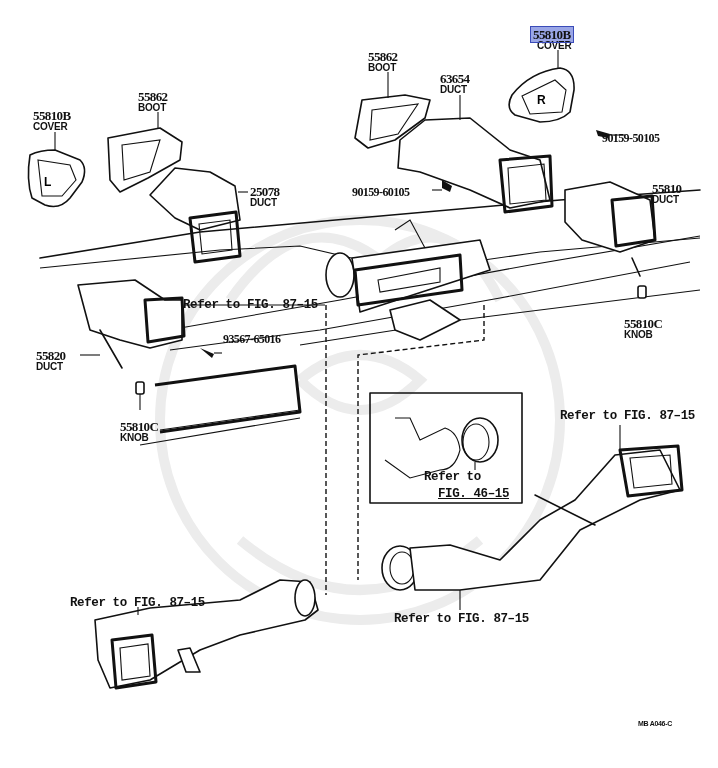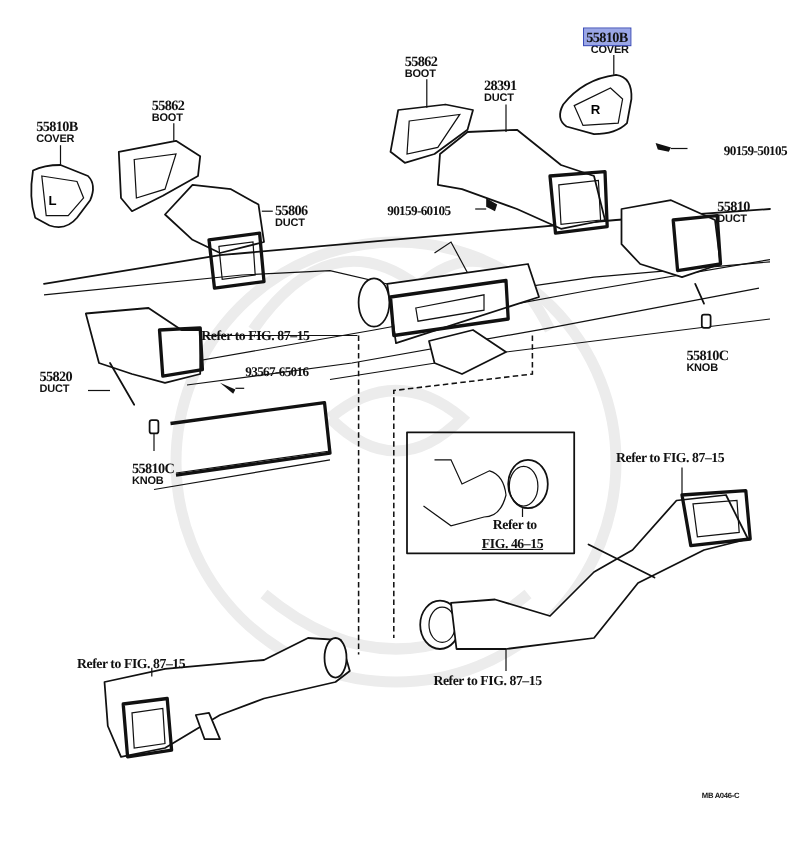--- a/index.html
+++ b/index.html
@@ -1,21 +1,21 @@
 <!DOCTYPE html>
 <html><head>
 <meta charset="utf-8">
 <style>
   html, body { margin:0; padding:0; background:#ffffff; }
   body { width:718px; height:768px; position:relative; overflow:hidden; font-family:"Liberation Sans", sans-serif; }
   #stage { position:absolute; left:0; top:0; width:718px; height:768px; }
   .lbl { position:absolute; color:#111; line-height:1; white-space:nowrap; }
   .pn { font-family:Liberation Serif, serif; font-weight:bold; font-size:13px; letter-spacing:-0.6px;margin-top:24px; }
   .nm { font-family:"Liberation Sans", sans-serif; font-weight:bold; font-size:10px; letter-spacing:-0.2px; display:block; margin-top:-1px; }
-  .ref { font-family:Liberation Serif, serif; font-weight:bold; font-size:12.5px; letter-spacing:-0.4px; }
+  .ref { font-family:Liberation Mono, monospace; font-weight:bold; font-size:12.5px; letter-spacing:-0.4px; }
   .hl { background:#9aa6e6; outline:1px solid #3a4bb8; padding:0 2px; }
   .code { font-family:"Liberation Sans", sans-serif; font-weight:bold; font-size:7px; letter-spacing:-0.3px; }
   svg { position:absolute; left:0; top:0; }
   .wm { fill:none; stroke:#ececec; stroke-width:10; }
   .ln { fill:none; stroke:#111; stroke-width:1.6; stroke-linejoin:round; stroke-linecap:round; }
   .thin { fill:none; stroke:#111; stroke-width:1.1; }
   .thick { fill:none; stroke:#111; stroke-width:3; stroke-linejoin:round; }
   .dash { fill:none; stroke:#111; stroke-width:1.4; stroke-dasharray:5 3; }
   .fill { fill:#fff; stroke:#111; stroke-width:1.6; stroke-linejoin:round; }
   .blk { fill:#111; }
@@ -168,63 +168,63 @@
   <span class="pn">55862</span>
   <span class="nm">BOOT</span>
 </div>
 
 <div class="lbl" style="left:368px;top:48px;">
   <span class="pn">55862</span>
   <span class="nm">BOOT</span>
 </div>
 
 <div class="lbl" style="left:440px;top:70px;">
-  <span class="pn">28391</span>
+  <span class="pn">63654</span>
   <span class="nm">DUCT</span>
 </div>
 
 <div class="lbl" style="left:250px;top:183px;">
-  <span class="pn">55806</span>
+  <span class="pn">25078</span>
   <span class="nm">DUCT</span>
 </div>
 
 <div class="lbl" style="left:652px;top:180px;">
   <span class="pn">55810</span>
   <span class="nm">DUCT</span>
 </div>
 
-<div class="lbl" style="left:36px;top:334px;">
+<div class="lbl" style="left:36px;top:347px;">
   <span class="pn">55820</span>
   <span class="nm">DUCT</span>
 </div>
 
 <div class="lbl" style="left:624px;top:315px;">
   <span class="pn">55810C</span>
   <span class="nm">KNOB</span>
 </div>
 
 <div class="lbl" style="left:120px;top:418px;">
   <span class="pn">55810C</span>
   <span class="nm">KNOB</span>
 </div>
 
-<div class="lbl" style="left:658px;top:129px;">
+<div class="lbl" style="left:602px;top:129px;">
   <span class="pn" style="font-size:12px;">90159-50105</span>
 </div>
 
 <div class="lbl" style="left:352px;top:183px;">
   <span class="pn" style="font-size:12px;">90159-60105</span>
 </div>
 
 <div class="lbl" style="left:223px;top:330px;">
   <span class="pn" style="font-size:12px;">93567-65016</span>
 </div>
 
 <div class="lbl ref" style="left:183px;top:299px;">Refer to FIG. 87–15</div>
 <div class="lbl ref" style="left:560px;top:410px;">Refer to FIG. 87–15</div>
-<div class="lbl ref" style="left:448px;top:471px;">Refer to</div>
+<div class="lbl ref" style="left:424px;top:471px;">Refer to</div>
 <div class="lbl ref" style="left:438px;top:488px;text-decoration:underline;">FIG. 46–15</div>
 <div class="lbl ref" style="left:70px;top:597px;">Refer to FIG. 87–15</div>
 <div class="lbl ref" style="left:394px;top:613px;">Refer to FIG. 87–15</div>
 
 <div class="lbl code" style="left:638px;top:720px;">MB A046-C</div>
 
 </div>
 
 </body></html>

